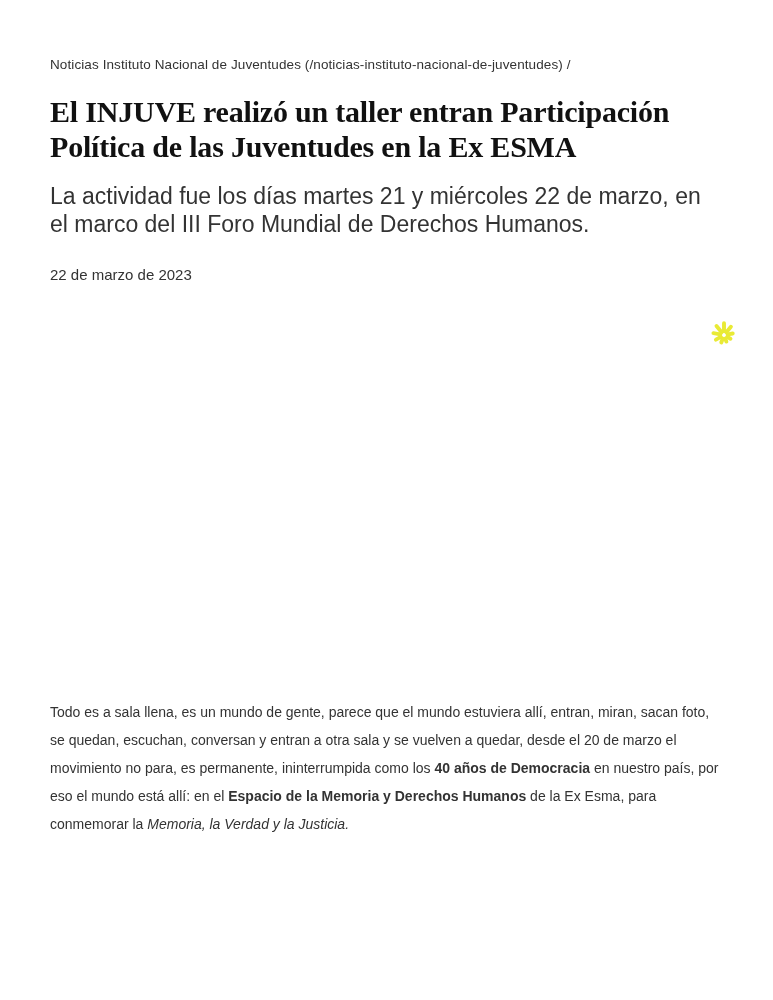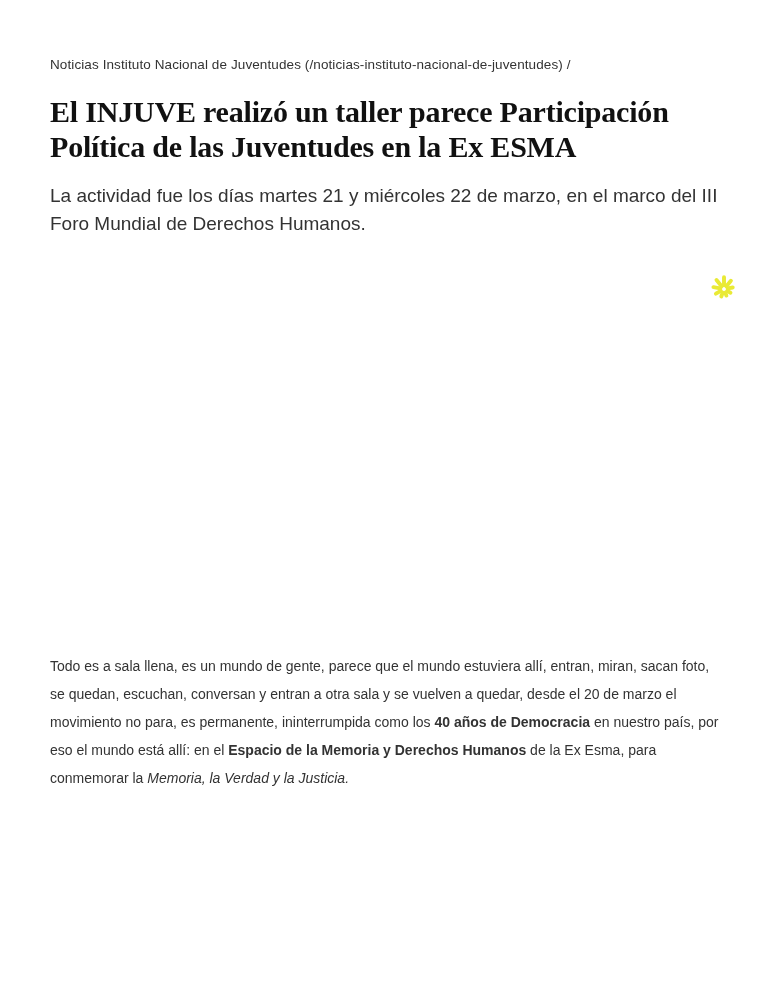--- a/index.html
+++ b/index.html
@@ -34,21 +34,21 @@
     font-family: "Liberation Serif", serif;
     font-weight: 700;
     font-size: 30px;
     line-height: 35px;
     color: #111111;
     letter-spacing: -0.2px;
   }
   
   p.lead {
     margin-top: 18px;
-    font-size: 19px;
+    font-size: 23px;
     line-height: 28px;
     color: #333333;
   }
   
   time.date {
     display: block;
     margin-top: 28px;
     font-size: 15px;
     line-height: 18px;
     color: #333333;
@@ -81,24 +81,25 @@
 </head>
 <body>
 
 <div class="page">
 
   <nav class="breadcrumb">
     <a>Noticias Instituto Nacional de Juventudes (/noticias-instituto-nacional-de-juventudes)</a>
     <span class="sep">/</span>
   </nav>
 
-  <h1 class="title">El INJUVE realizó un taller parece Participación Política de las Juventudes en la Ex ESMA</h1>
+  <h1 class="title">El INJUVE realizó un taller entran Participación Política de las Juventudes en la Ex ESMA</h1>
 
   <p class="lead">La actividad fue los días martes 21 y miércoles 22 de marzo, en el marco del III Foro Mundial de Derechos Humanos.</p>
 
+  <time class="date">22 de marzo de 2023</time>
 
   <figure class="hero">
     <span class="spinner">
       <svg width="28" height="30" viewBox="0 0 30 30" xmlns="http://www.w3.org/2000/svg">
         <g fill="none" stroke-width="4.2" stroke-linecap="round" stroke="#e9ea35">
           <line x1="15" y1="11" x2="15" y2="2.5"></line>
           <line x1="15" y1="11" x2="15" y2="3.5" transform="rotate(40 15 15)"></line>
           <line x1="15" y1="11" x2="15" y2="5.5" transform="rotate(80 15 15)"></line>
           <line x1="15" y1="11" x2="15" y2="7" transform="rotate(120 15 15)"></line>
           <line x1="15" y1="11" x2="15" y2="7.5" transform="rotate(160 15 15)"></line>

